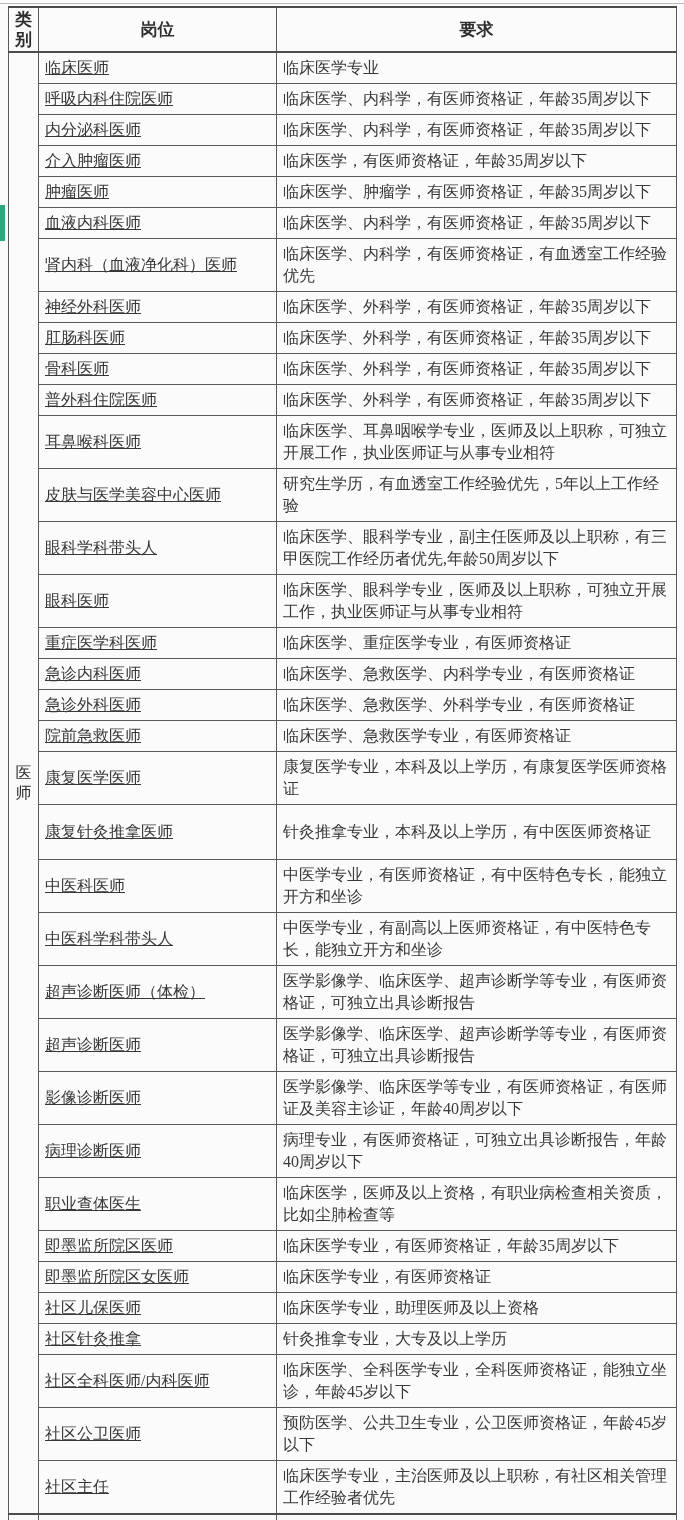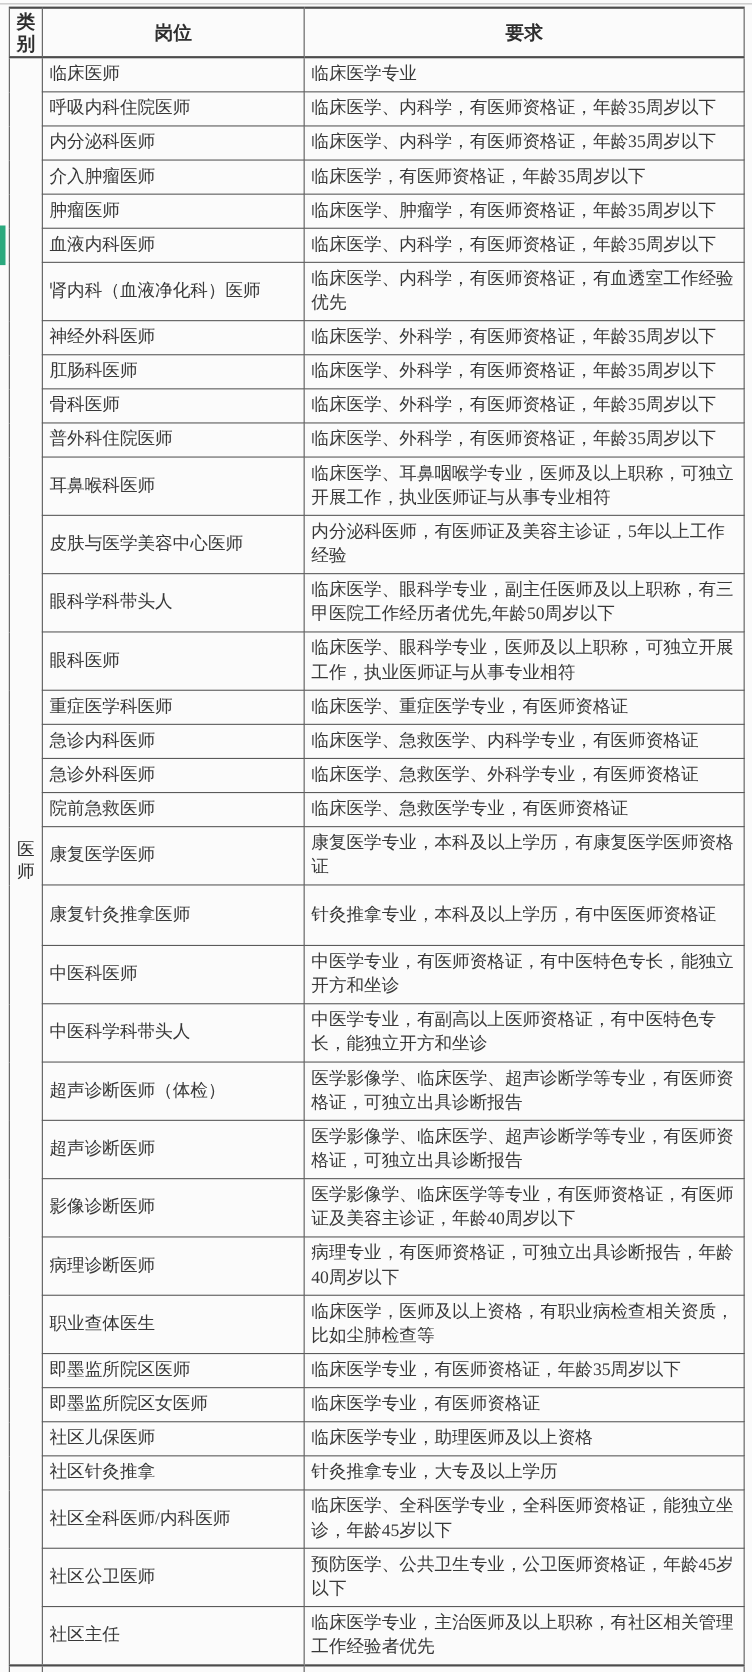--- a/index.html
+++ b/index.html
@@ -34,21 +34,21 @@
     border-top:2px solid #4c4c4c;
     border-bottom:2px solid #4c4c4c;
     font-weight:bold; font-size:17px; color:#2e2e2e;
     text-align:center; padding:1px 1px; height:41px; line-height:20px;
   }
   .recruit td.category {
     text-align:center; font-weight:normal; color:#2e2e2e;
     padding:2px 1px; font-size:16px; line-height:20px;
   }
   .recruit td.position {
-    padding:4px 2px 4px 6px; text-align:left;
+    padding:4px 2px 4px 6px; text-align:left;text-decoration:underline;
   }
   .recruit td.requirement {
     padding:4px 6px 4px 6px; text-align:left;margin-left:48px;
   }
   .recruit tr.section-start > td { border-top:2px solid #4c4c4c; }
   .recruit tr.tall > td { height:46px; }
 </style>
 </head>
 <body>
 
@@ -114,21 +114,21 @@
         <tr>
           <td class="position">普外科住院医师</td>
           <td class="requirement">临床医学、外科学，有医师资格证，年龄35周岁以下</td>
         </tr>
         <tr>
           <td class="position">耳鼻喉科医师</td>
           <td class="requirement">临床医学、耳鼻咽喉学专业，医师及以上职称，可独立开展工作，执业医师证与从事专业相符</td>
         </tr>
         <tr>
           <td class="position">皮肤与医学美容中心医师</td>
-          <td class="requirement">内分泌科医师，有医师证及美容主诊证，5年以上工作经验</td>
+          <td class="requirement">研究生学历，有血透室工作经验优先，5年以上工作经验</td>
         </tr>
         <tr>
           <td class="position">眼科学科带头人</td>
           <td class="requirement">临床医学、眼科学专业，副主任医师及以上职称，有三甲医院工作经历者优先,年龄50周岁以下</td>
         </tr>
         <tr>
           <td class="position">眼科医师</td>
           <td class="requirement">临床医学、眼科学专业，医师及以上职称，可独立开展工作，执业医师证与从事专业相符</td>
         </tr>
         <tr>

